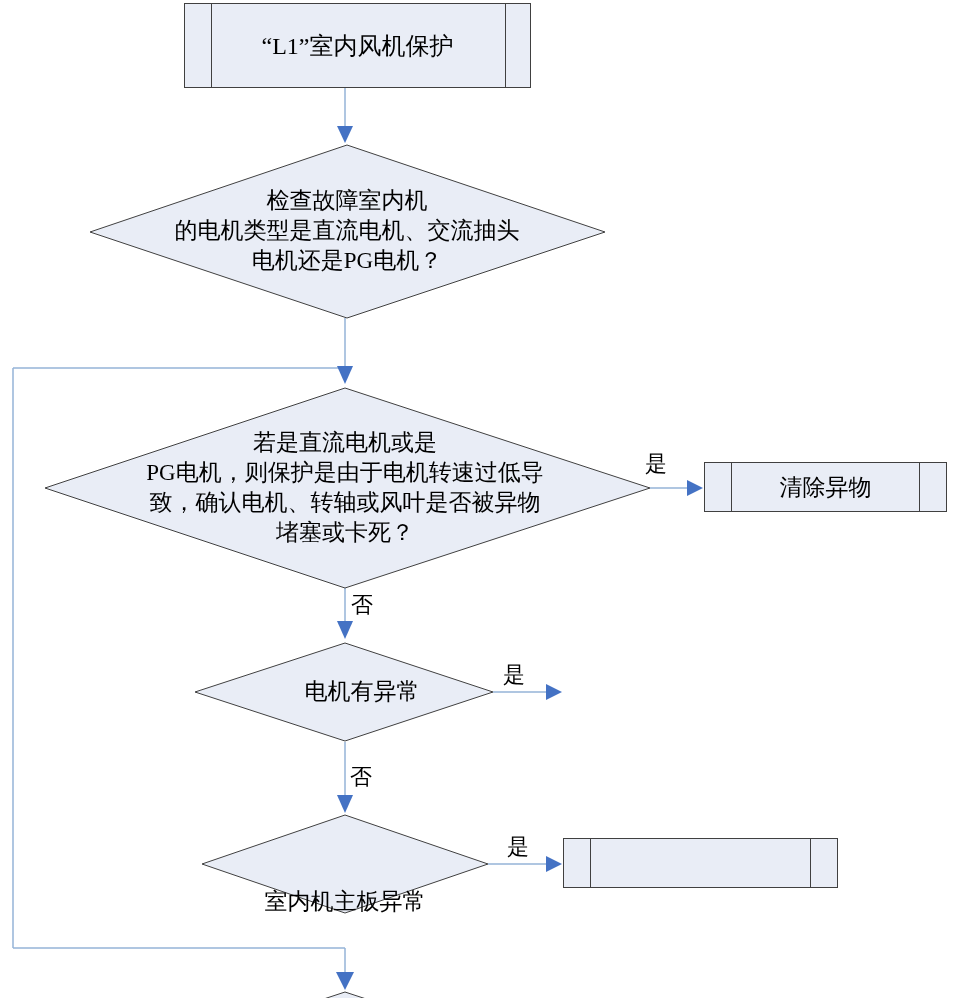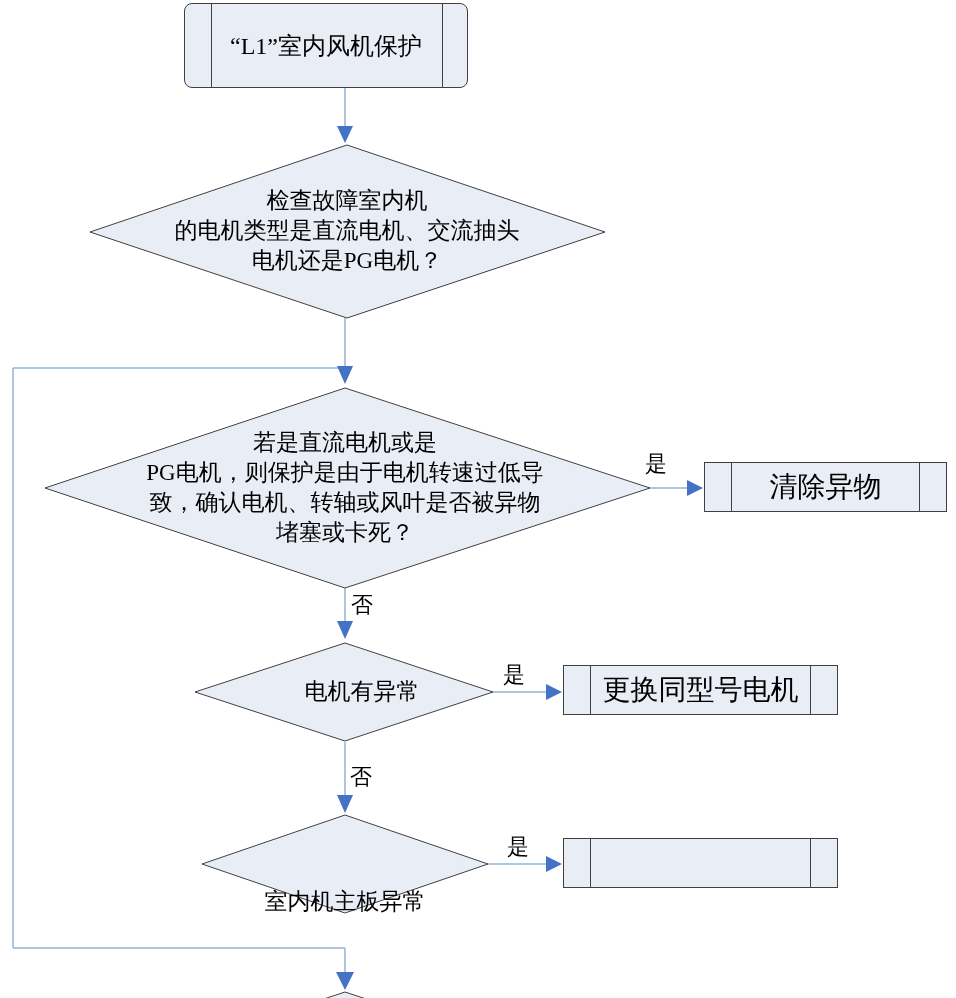--- a/index.html
+++ b/index.html
@@ -47,21 +47,21 @@
     line-height: 30px;
     font-size: 23px;
   }
   .flow-label {
     position: absolute;
     color: #000;
     font-size: 22px;
     line-height: 24px;
   }
   .box-label {
-    font-size: 28px;
+    font-size: 23px;
   }
 </style>
 </head>
 <body>
 
 <div class="canvas">
 
   <svg class="layer" width="956" height="998" viewBox="0 0 956 998">
 
     <line x1="345" y1="88" x2="345" y2="128" stroke="#95B3D7" stroke-width="1.5"></line>
@@ -85,37 +85,32 @@
     <polygon points="546,684 546,700 562,692" fill="#4472C4"></polygon>
     <polygon points="546,856 546,872 562,864" fill="#4472C4"></polygon>
 
     <polygon points="347,145 605,232 347,318 90,232" fill="#E9EDF6" stroke="#404040" stroke-width="1"></polygon>
     <polygon points="345,388 650,488 345,588 45,488" fill="#E9EDF6" stroke="#404040" stroke-width="1"></polygon>
     <polygon points="345,643 493,692 345,741 195,692" fill="#E9EDF6" stroke="#404040" stroke-width="1"></polygon>
     <polygon points="345,815 488,864 345,913 202,864" fill="#E9EDF6" stroke="#404040" stroke-width="1"></polygon>
     <polygon points="345,992 497,1042 345,1092 193,1042" fill="#E9EDF6" stroke="#404040" stroke-width="1"></polygon>
   </svg>
 
-  <div class="pp-box" style="left:184px; top:3px; width:284px; height:85px;border-radius:8px;">
+  <div class="pp-box" style="left:184px; top:3px; width:347px; height:85px;">
     <span class="pp-bar" style="left:26px;"></span>
     <span class="pp-bar" style="right:24px;"></span>
     <span class="box-label" style="font-size:24px;">“L1”室内风机保护</span>
   </div>
 
   <div class="pp-box" style="left:704px; top:462px; width:243px; height:50px;">
     <span class="pp-bar" style="left:26px;"></span>
     <span class="pp-bar" style="right:26px;"></span>
     <span class="box-label">清除异物</span>
   </div>
 
-  <div class="pp-box" style="left:563px; top:665px; width:275px; height:50px;">
-    <span class="pp-bar" style="left:26px;"></span>
-    <span class="pp-bar" style="right:26px;"></span>
-    <span class="box-label">更换同型号电机</span>
-  </div>
 
   <div class="pp-box" style="left:563px; top:838px; width:275px; height:50px;">
     <span class="pp-bar" style="left:26px;"></span>
     <span class="pp-bar" style="right:26px;"></span>
   </div>
 
   <div class="node-text" style="left:35px;  top:428px; width:620px;">若是直流电机或是
 PG电机，则保护是由于电机转速过低导
 致，确认电机、转轴或风叶是否被异物
 堵塞或卡死？</div>

